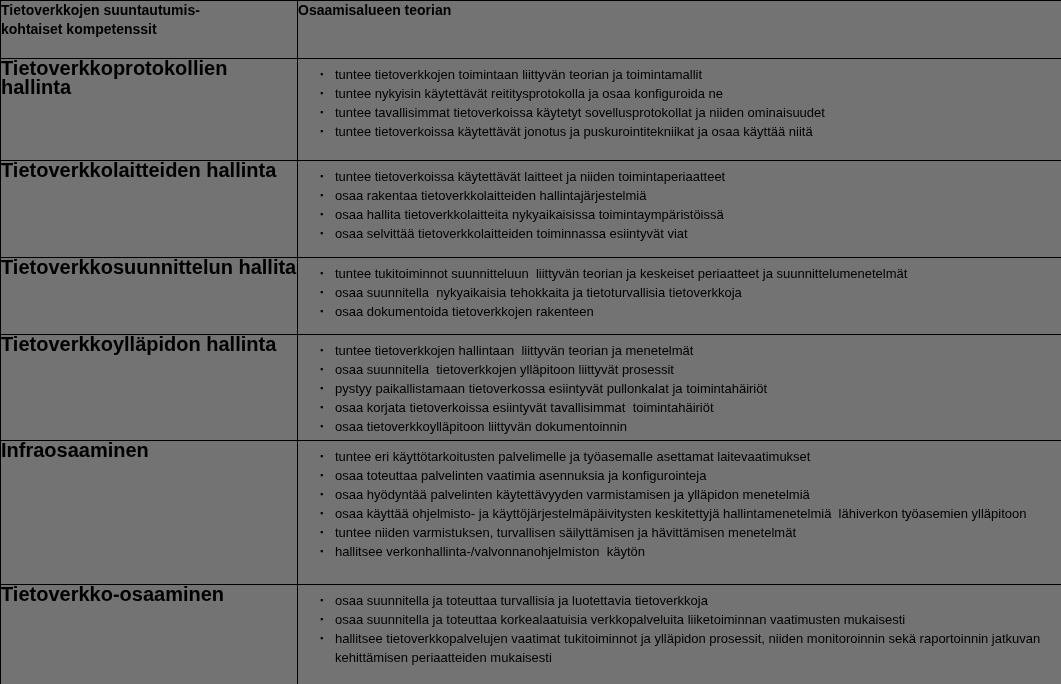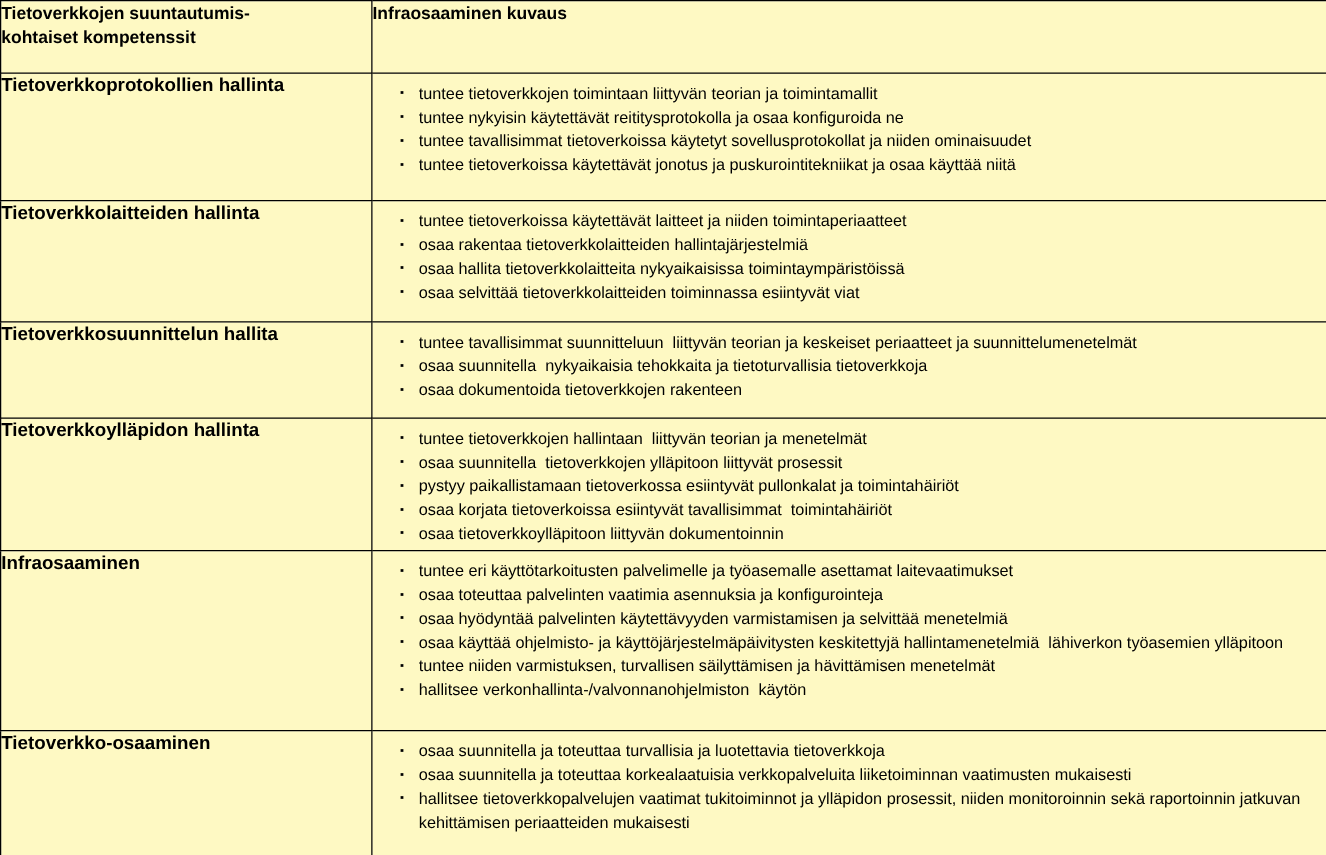--- a/index.html
+++ b/index.html
@@ -16,36 +16,36 @@
   }
   table.comp-table {
     border-collapse: collapse;
     table-layout: fixed;
     width: 1061px;
   }
   table.comp-table td, table.comp-table th {
     border: 1px solid #000000;
     vertical-align: top;
     padding: 0;
-    background: #fef9c3;
+    background: #737373;
   }
   col.c1 { width: 297px; }
   col.c2 { width: 764px; }
 
   .head-cell {
     font-weight: bold;
     font-size: 14px;
     line-height: 19px;
     padding: 6px 8px 4px 10px;
     text-align: left;
     white-space: pre-line;
   }
   .title-cell {
     font-weight: bold;
-    font-size: 15px;
+    font-size: 20px;
     line-height: 19px;
     padding: 6px 8px 4px 10px;
     text-align: left;
   }
   ul.bullets {
     list-style: none;
     margin: 0;
     padding: 6px 12px 4px 0;
   }
   ul.bullets li {
@@ -80,21 +80,21 @@
 <table class="comp-table">
   <colgroup>
       <col class="c1">
       <col class="c2">
     </colgroup>
 
   <tbody>
       <tr class="h-head">
     <th class="head-cell">Tietoverkkojen suuntautumis-
 kohtaiset kompetenssit</th>
-    <th class="head-cell">Infraosaaminen kuvaus</th>
+    <th class="head-cell">Osaamisalueen teorian</th>
   </tr>
 
   <tr class="h-row0">
     <td class="title-cell">Tietoverkkoprotokollien hallinta</td>
     <td>
           <ul class="bullets">
       <li>
               <span class="b-marker">▪</span>
               <span class="b-text">tuntee tietoverkkojen toimintaan liittyvän teorian ja toimintamallit</span>
             </li>
@@ -137,21 +137,21 @@
     </ul>
         </td>
   </tr>
 
   <tr class="h-row2">
     <td class="title-cell">Tietoverkkosuunnittelun hallita</td>
     <td>
           <ul class="bullets">
       <li>
               <span class="b-marker">▪</span>
-              <span class="b-text">tuntee tavallisimmat suunnitteluun  liittyvän teorian ja keskeiset periaatteet ja suunnittelumenetelmät</span>
+              <span class="b-text">tuntee tukitoiminnot suunnitteluun  liittyvän teorian ja keskeiset periaatteet ja suunnittelumenetelmät</span>
             </li>
       <li>
               <span class="b-marker">▪</span>
               <span class="b-text">osaa suunnitella  nykyaikaisia tehokkaita ja tietoturvallisia tietoverkkoja</span>
             </li>
       <li>
               <span class="b-marker">▪</span>
               <span class="b-text">osaa dokumentoida tietoverkkojen rakenteen</span>
             </li>
     </ul>
@@ -193,21 +193,21 @@
       <li>
               <span class="b-marker">▪</span>
               <span class="b-text">tuntee eri käyttötarkoitusten palvelimelle ja työasemalle asettamat laitevaatimukset</span>
             </li>
       <li>
               <span class="b-marker">▪</span>
               <span class="b-text">osaa toteuttaa palvelinten vaatimia asennuksia ja konfigurointeja</span>
             </li>
       <li>
               <span class="b-marker">▪</span>
-              <span class="b-text">osaa hyödyntää palvelinten käytettävyyden varmistamisen ja selvittää menetelmiä</span>
+              <span class="b-text">osaa hyödyntää palvelinten käytettävyyden varmistamisen ja ylläpidon menetelmiä</span>
             </li>
       <li>
               <span class="b-marker">▪</span>
               <span class="b-text">osaa käyttää ohjelmisto- ja käyttöjärjestelmäpäivitysten keskitettyjä hallintamenetelmiä  lähiverkon työasemien ylläpitoon</span>
             </li>
       <li>
               <span class="b-marker">▪</span>
               <span class="b-text">tuntee niiden varmistuksen, turvallisen säilyttämisen ja hävittämisen menetelmät</span>
             </li>
       <li>

